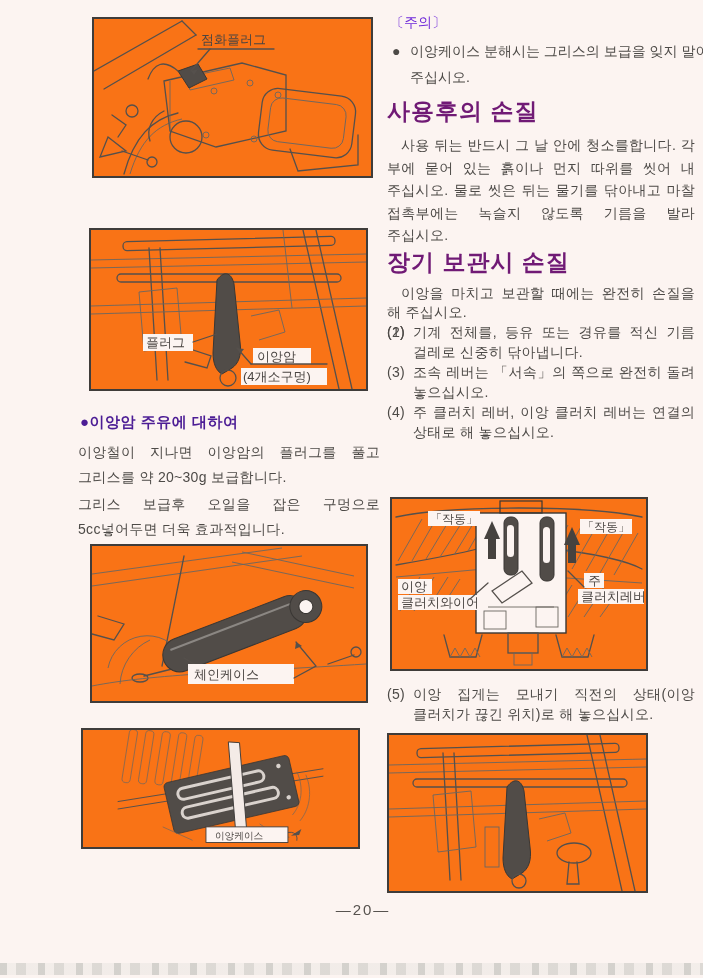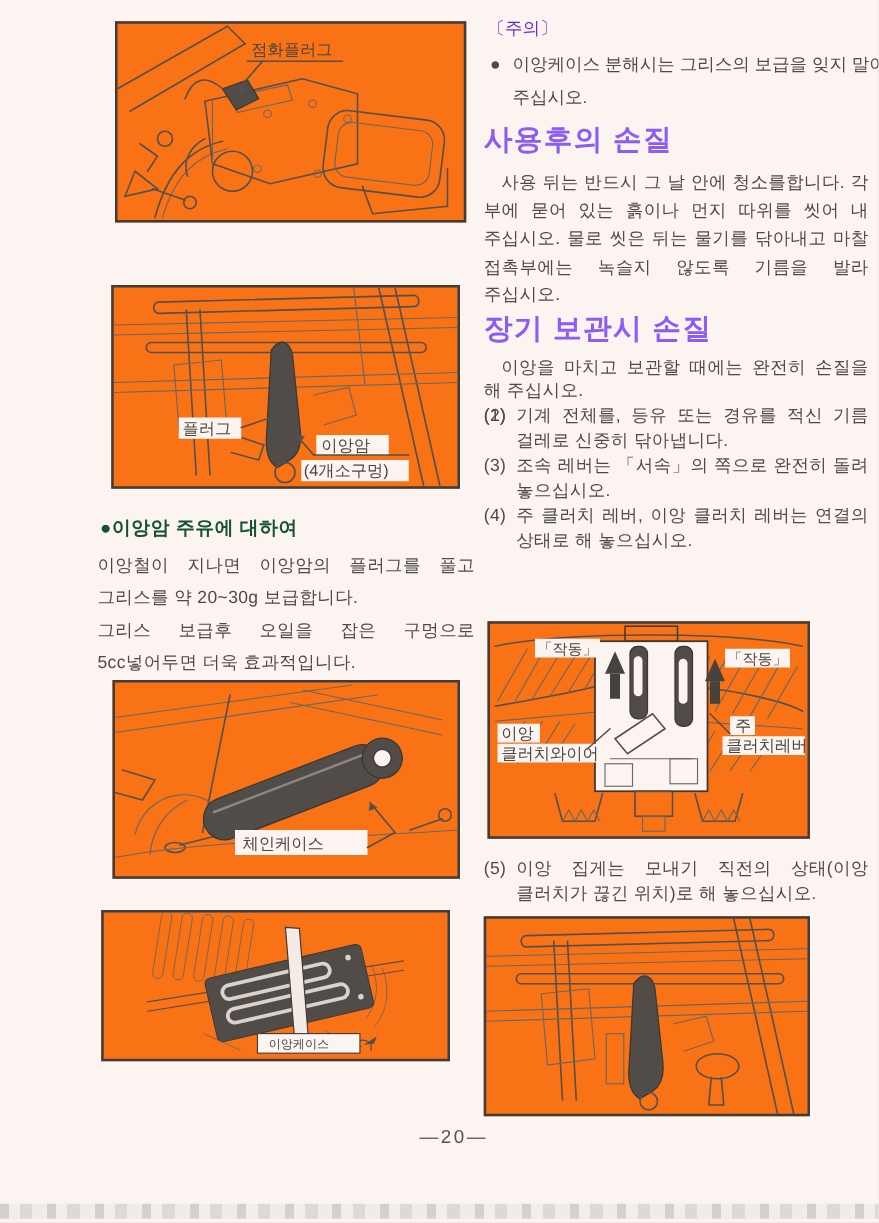--- a/index.html
+++ b/index.html
@@ -14,27 +14,27 @@
   .fig svg{display:block;width:100%;height:100%;}
   .sk{stroke:#55504c;stroke-width:1.3;fill:none;stroke-linecap:round;}
   .skthin{stroke:#6b6661;stroke-width:0.9;fill:none;}
   .dark{fill:#514c48;stroke:#3a3734;stroke-width:1;}
   .figlabel{font-size:13px;fill:#4a4542;font-family:"Liberation Sans","DejaVu Sans",sans-serif;}
   .lblbg{fill:#fcf4f1;}
   
   .txt{position:absolute;font-size:14px;line-height:20px;letter-spacing:.3px;}
   .just{text-align:justify;text-justify:inter-character;word-break:keep-all;}
   .indent{text-indent:1em;}
-  h1{position:absolute;margin:0;font-size:23px;font-weight:700;letter-spacing:1px;color:#8b5cf6;}
+  h1{position:absolute;margin:0;font-size:23px;font-weight:700;letter-spacing:1px;color:#701a75;}
   .notice-title{position:absolute;font-size:14px;color:#6d28d9;}
   .bullet-line{position:absolute;font-size:14px;line-height:26px;padding-left:18px;}
   .bullet-line .dot{position:absolute;left:0;top:0;}
   .li{position:relative;padding-left:26px;margin:0 0 0 0;font-size:14px;line-height:20px;}
   .li .num{position:absolute;left:0;top:0;}
-  .greasing-head{position:absolute;font-size:15px;font-weight:700;color:#14532d;letter-spacing:.5px;}
+  .greasing-head{position:absolute;font-size:15px;font-weight:700;color:#4c1d95;letter-spacing:.5px;}
   .greasing-body p{margin:0 0 2px 0;}
   .pagenum{position:absolute;left:0;right:0;text-align:center;font-size:15px;color:#57534f;letter-spacing:2px;}
   .scanband{
     position:absolute;left:0;right:0;top:963px;height:12px;opacity:.55;
     background:repeating-linear-gradient(90deg,
       rgba(120,130,122,.55) 0 7px, rgba(205,210,203,.35) 7px 16px,
       rgba(140,148,140,.5) 16px 26px, rgba(190,196,190,.3) 26px 38px);
   }
 </style>
 </head>

